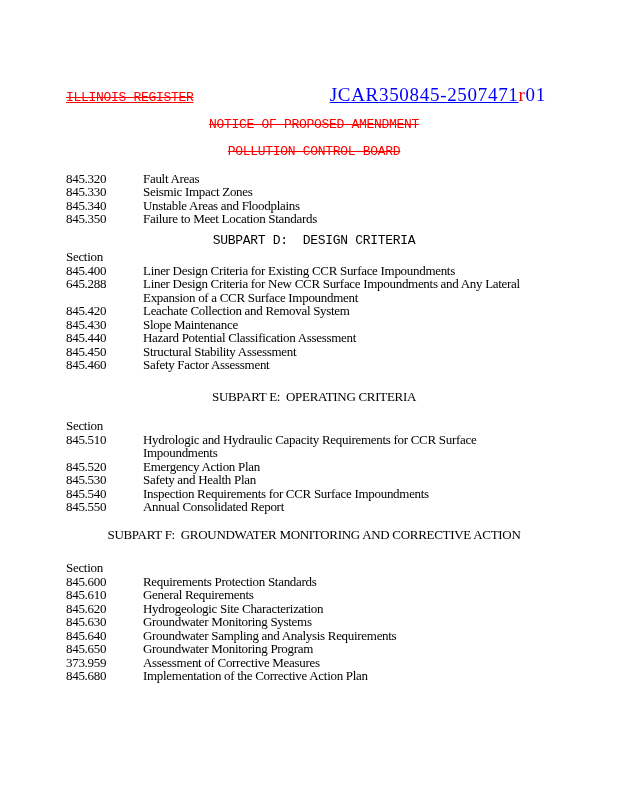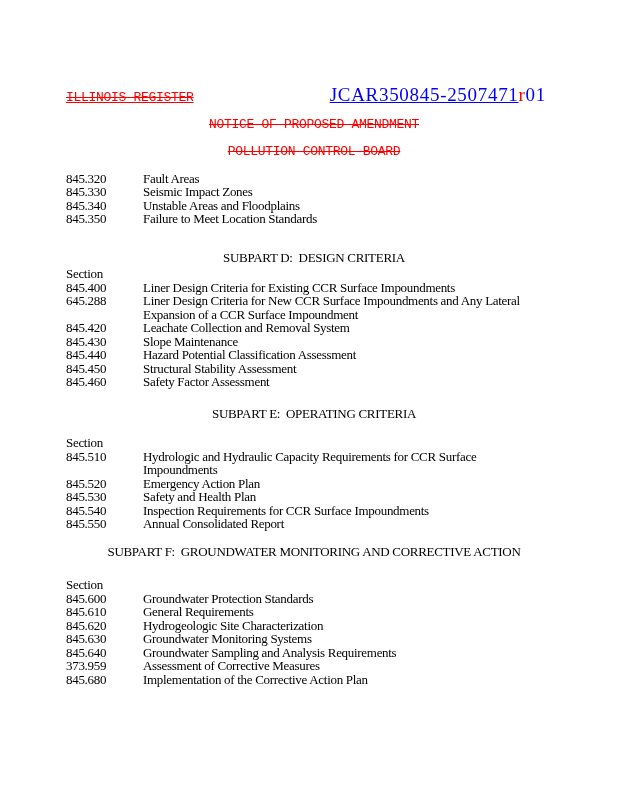--- a/index.html
+++ b/index.html
@@ -33,21 +33,21 @@
     text-decoration:underline line-through;
   }
   .center { text-align:center; position:relative; left:8px; }
   .title1 { margin-top:13px; }
   .title2 { margin-top:13.5px; }
   .group-first { margin-top:13.5px; }
   .row { display:flex; align-items:flex-start; }
   .num { flex:0 0 77px; }
   .title { white-space:pre-wrap; }
   .subpart { white-space:pre-wrap; }
-  .sub-d { margin-top:25px; margin-bottom:3px; }
+  .sub-d { margin-top:8px; margin-bottom:3px;font-family:Liberation Mono, monospace; }
   .sub-e { margin-top:18px; margin-bottom:16px; }
   .sub-f { margin-top:14px; margin-bottom:20px; }
   .jcar { font-size:19px; letter-spacing:0.7px; white-space:nowrap;margin-top:16px; }
   .jcar-link { color:#0000ff; text-decoration:underline; cursor:pointer; }
   .rev-r { color:#ff0000; }
   .rev-num { color:#0000ff; }
 </style>
 </head>
 <body>
 
@@ -138,39 +138,43 @@
       <span class="num">845.550</span>
       <span class="title">Annual Consolidated Report</span>
     </div>
   </div>
 
   <div class="subpart center sub-f">SUBPART F:  GROUNDWATER MONITORING AND CORRECTIVE ACTION</div>
   <div>Section</div>
   <div class="group">
     <div class="row">
       <span class="num">845.600</span>
-      <span class="title">Groundwater Protection Standards</span>
+      <span class="title">Requirements Protection Standards</span>
     </div>
     <div class="row">
       <span class="num">845.610</span>
       <span class="title">General Requirements</span>
     </div>
     <div class="row">
       <span class="num">845.620</span>
       <span class="title">Hydrogeologic Site Characterization</span>
     </div>
     <div class="row">
       <span class="num">845.630</span>
       <span class="title">Groundwater Monitoring Systems</span>
     </div>
     <div class="row">
       <span class="num">845.640</span>
       <span class="title">Groundwater Sampling and Analysis Requirements</span>
     </div>
     <div class="row">
+      <span class="num">845.650</span>
+      <span class="title">Groundwater Monitoring Program</span>
+    </div>
+    <div class="row">
       <span class="num">373.959</span>
       <span class="title">Assessment of Corrective Measures</span>
     </div>
     <div class="row">
       <span class="num">845.680</span>
       <span class="title">Implementation of the Corrective Action Plan</span>
     </div>
   </div>
 
 </div>

